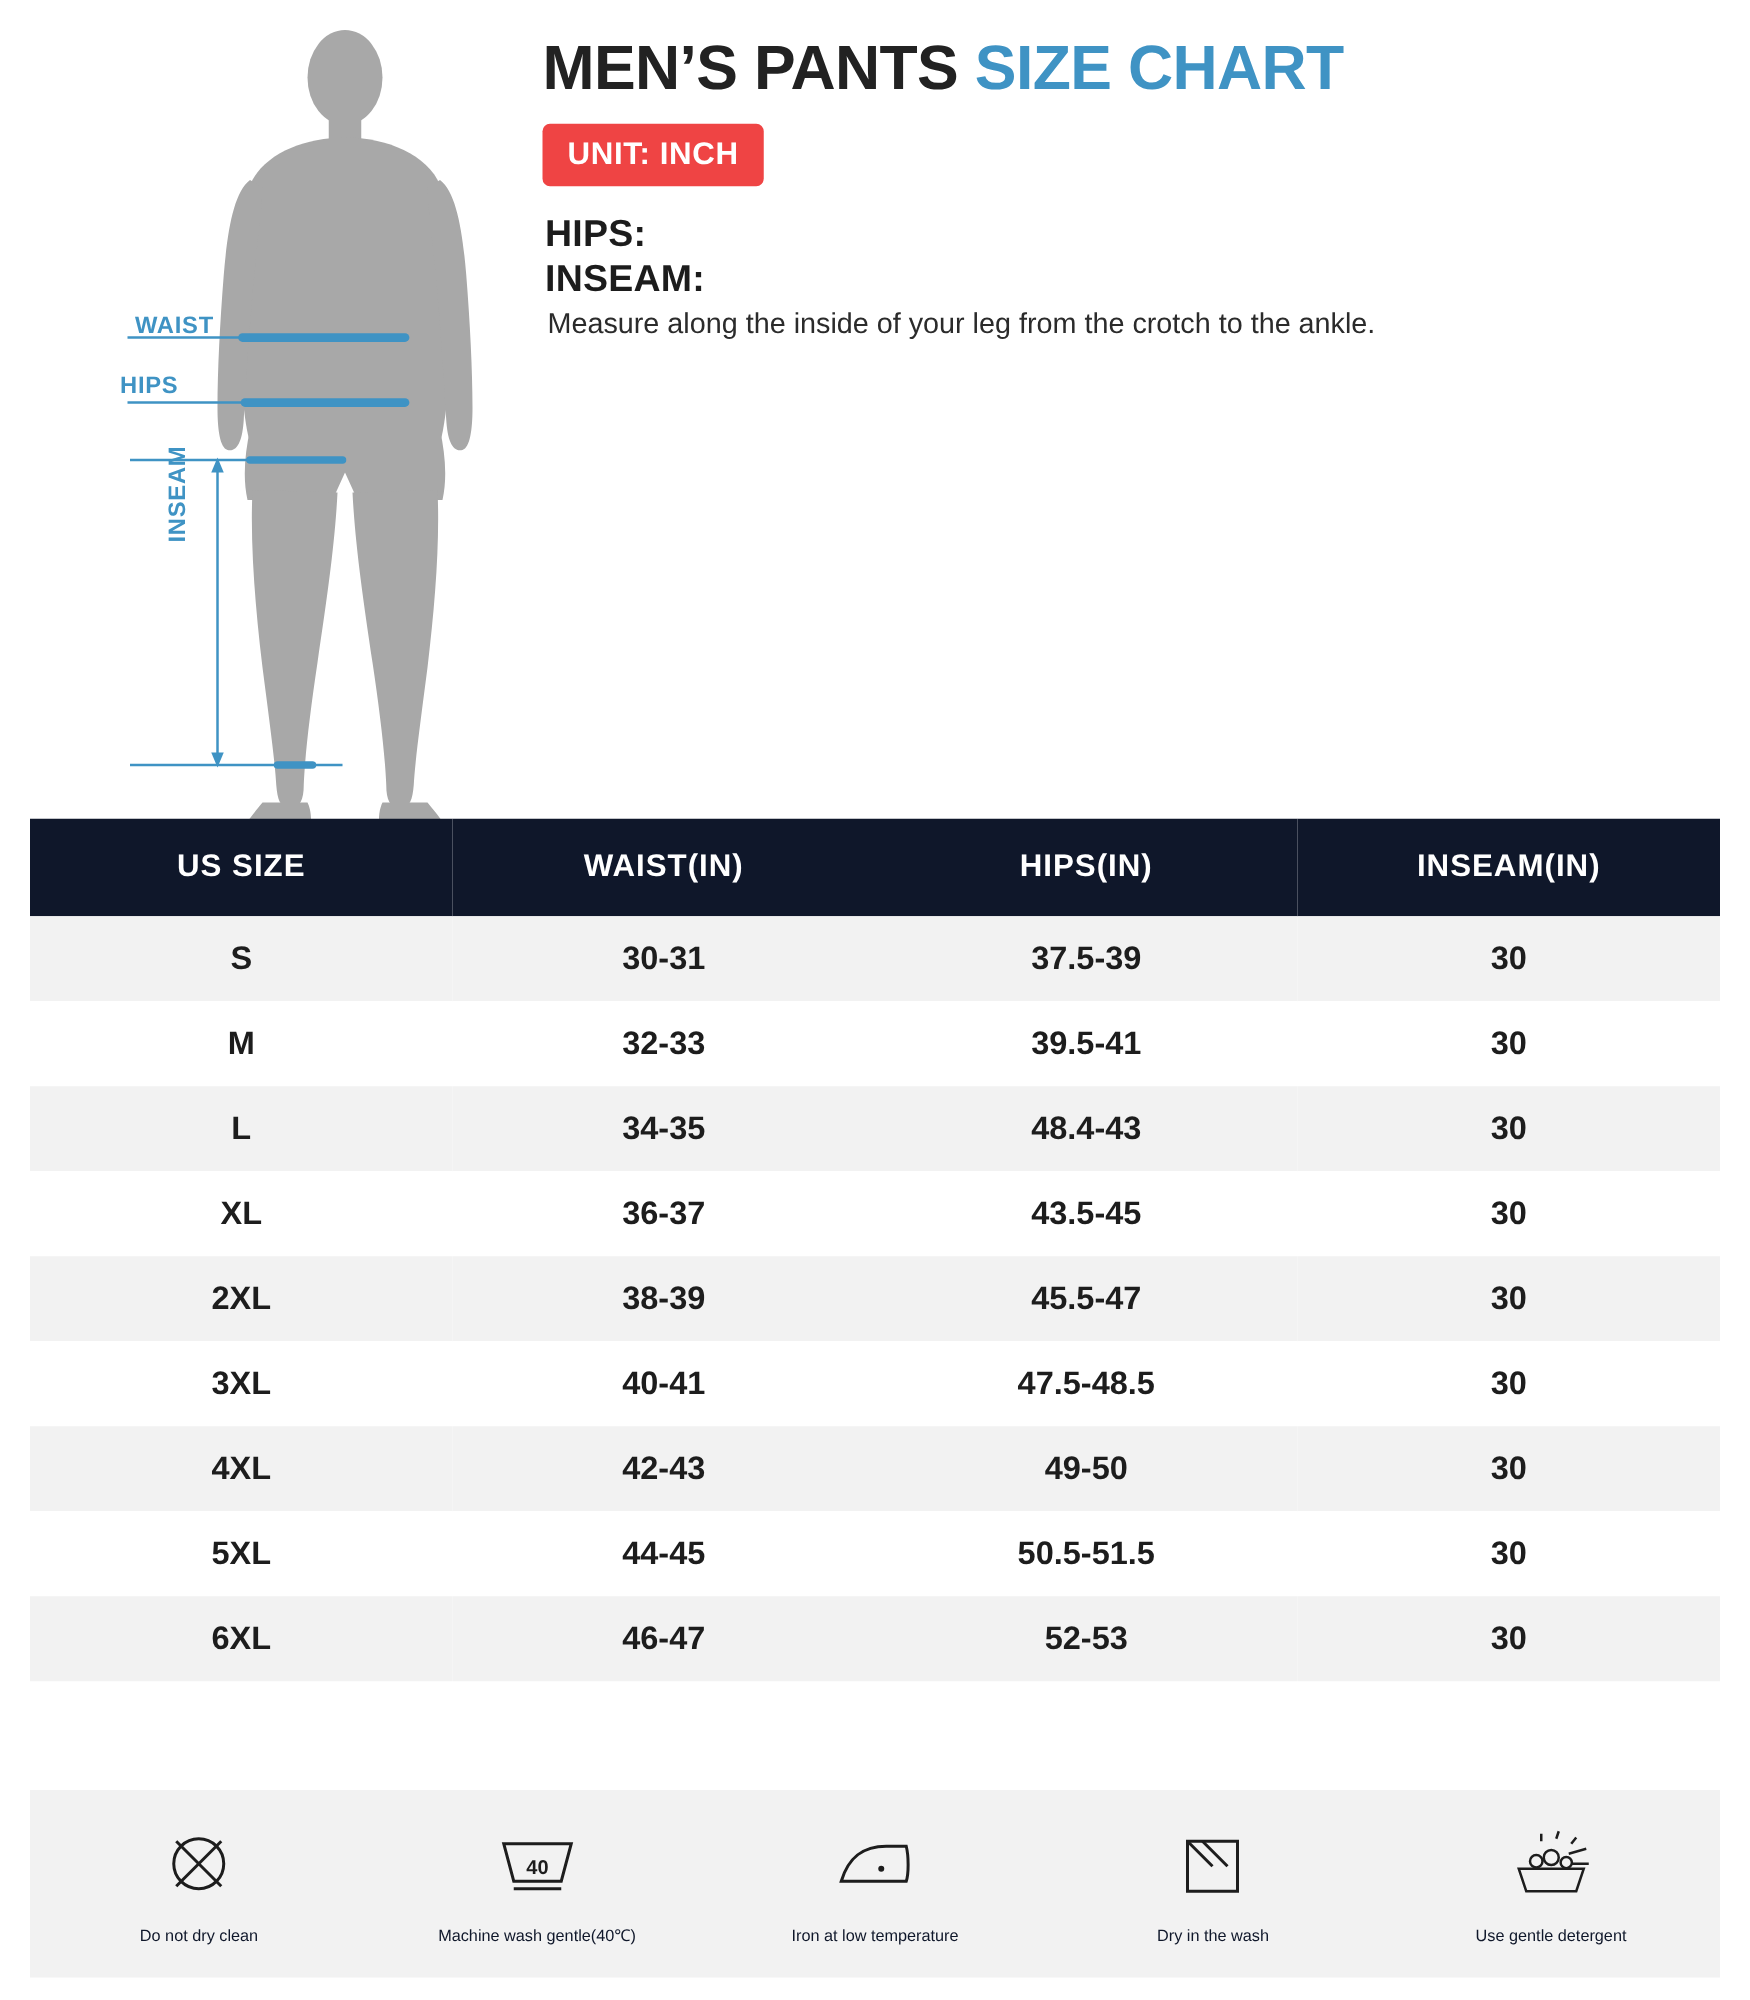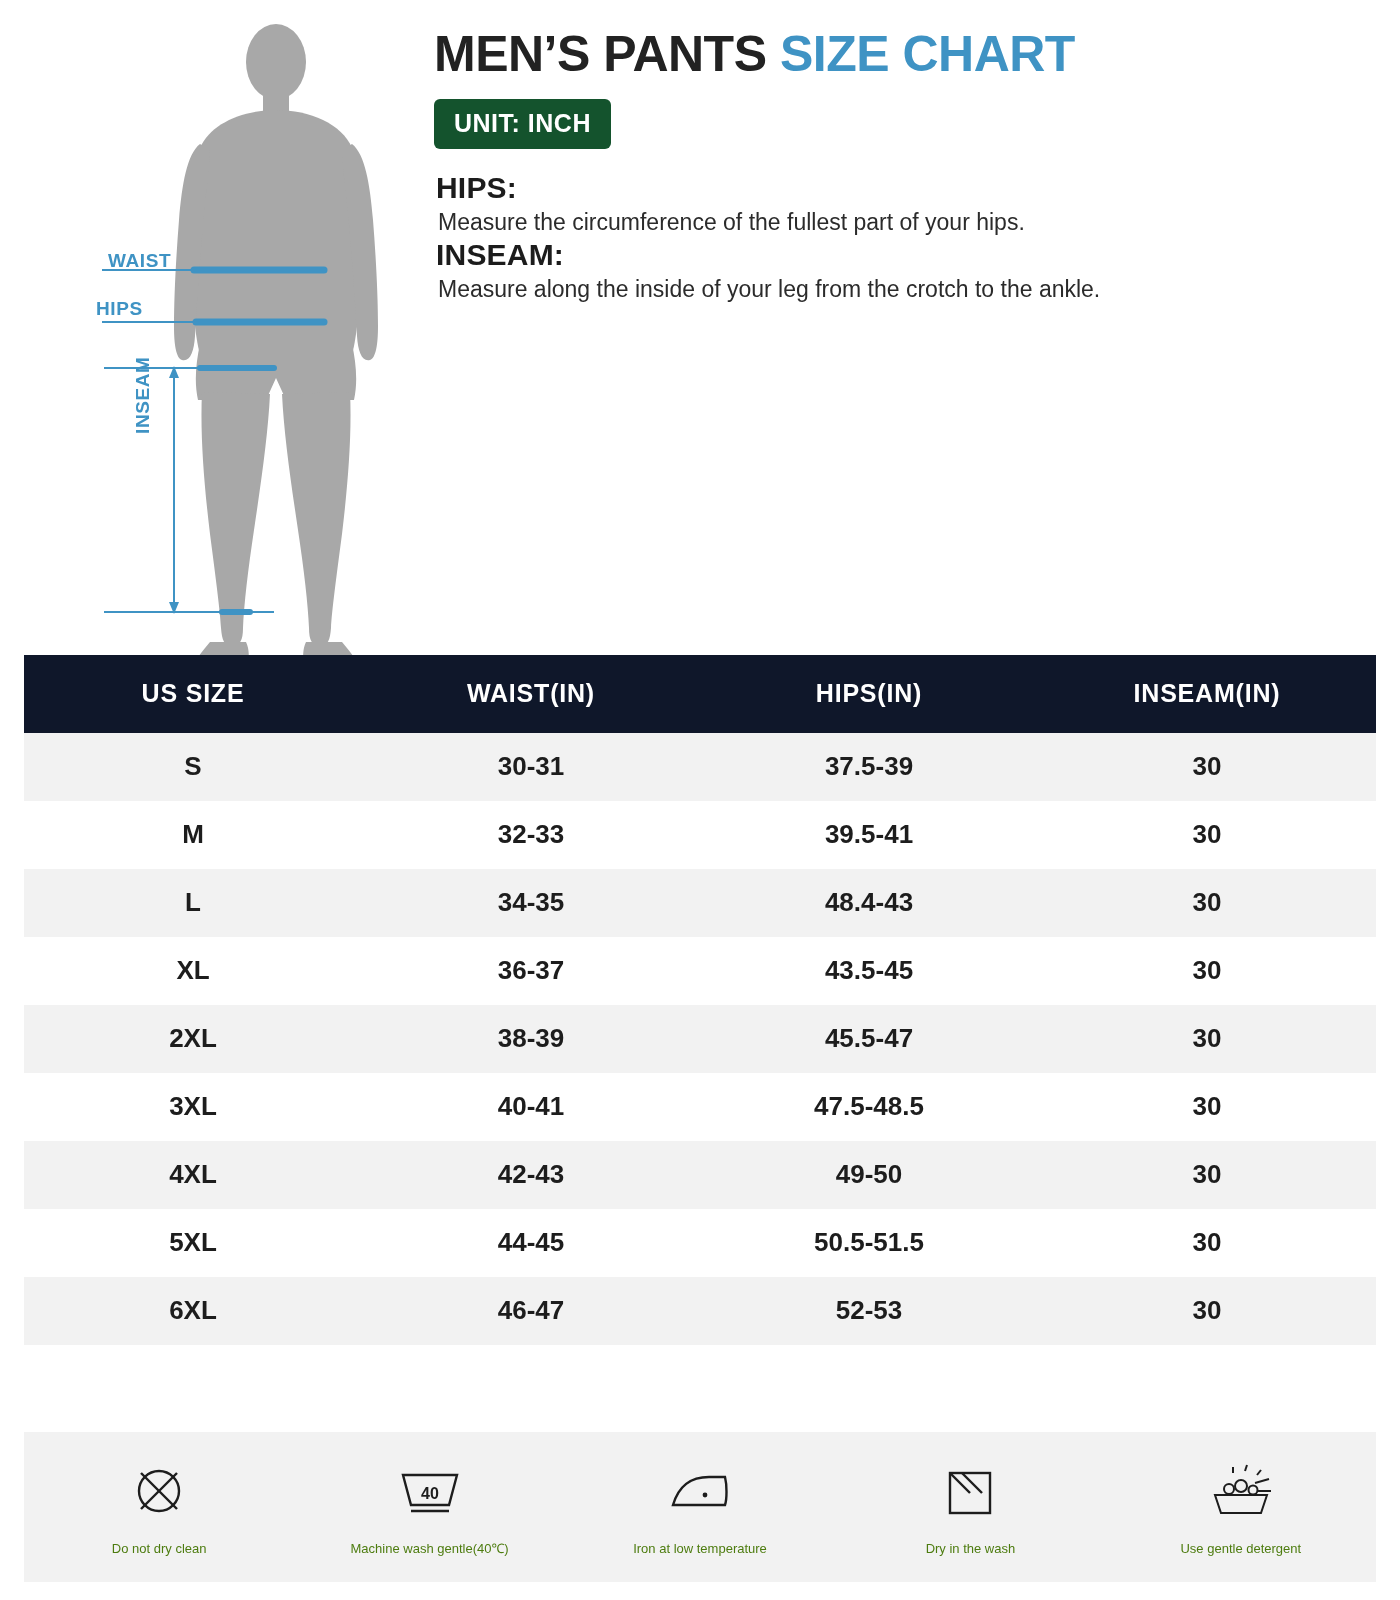--- a/index.html
+++ b/index.html
@@ -44,21 +44,21 @@
     font-weight: bold;
     letter-spacing: -0.5px;
     line-height: 1.05;
     margin: 0 0 18px 0;
     white-space: nowrap;
   }
   .title .accent { color: #3f93c4; }
 
   .unit-badge {
     display: inline-block;
-    background: #14532d;
+    background: #ef4444;
     color: #ffffff;
     font-size: 25px;
     font-weight: bold;
     letter-spacing: 0.5px;
     padding: 10px 20px 11px 20px;
     border-radius: 6px;
     margin-bottom: 22px;
   }
 
   .term {
@@ -124,21 +124,21 @@
     text-align: center;
   }
   .care-icon {
     height: 64px;
     display: flex;
     align-items: center;
     justify-content: center;
   }
   .care-label {
     font-size: 13px;
-    color: #4d7c0f;
+    color: #0f172a;
     margin-top: 18px;
     font-family: "Liberation Sans", sans-serif;
   }
 
   
   .ann {
     position: absolute;
     color: #3f93c4;
     font-size: 19px;
     font-weight: bold;
@@ -246,21 +246,20 @@
     </div>
 
     <div class="info-col">
       <h1 class="title"><span>MEN’S PANTS </span><span class="accent">SIZE CHART</span></h1>
 
       <div class="unit-badge">UNIT: INCH</div>
 
 
       <div>
         <div class="term">HIPS:</div>
-        <div class="desc">Measure the circumference of the fullest part of your hips.</div>
       </div>
 
       <div>
         <div class="term">INSEAM:</div>
         <div class="desc">Measure along the inside of your leg from the crotch to the ankle.</div>
       </div>
     </div>
   </div>
 
   <div class="table-wrap">

